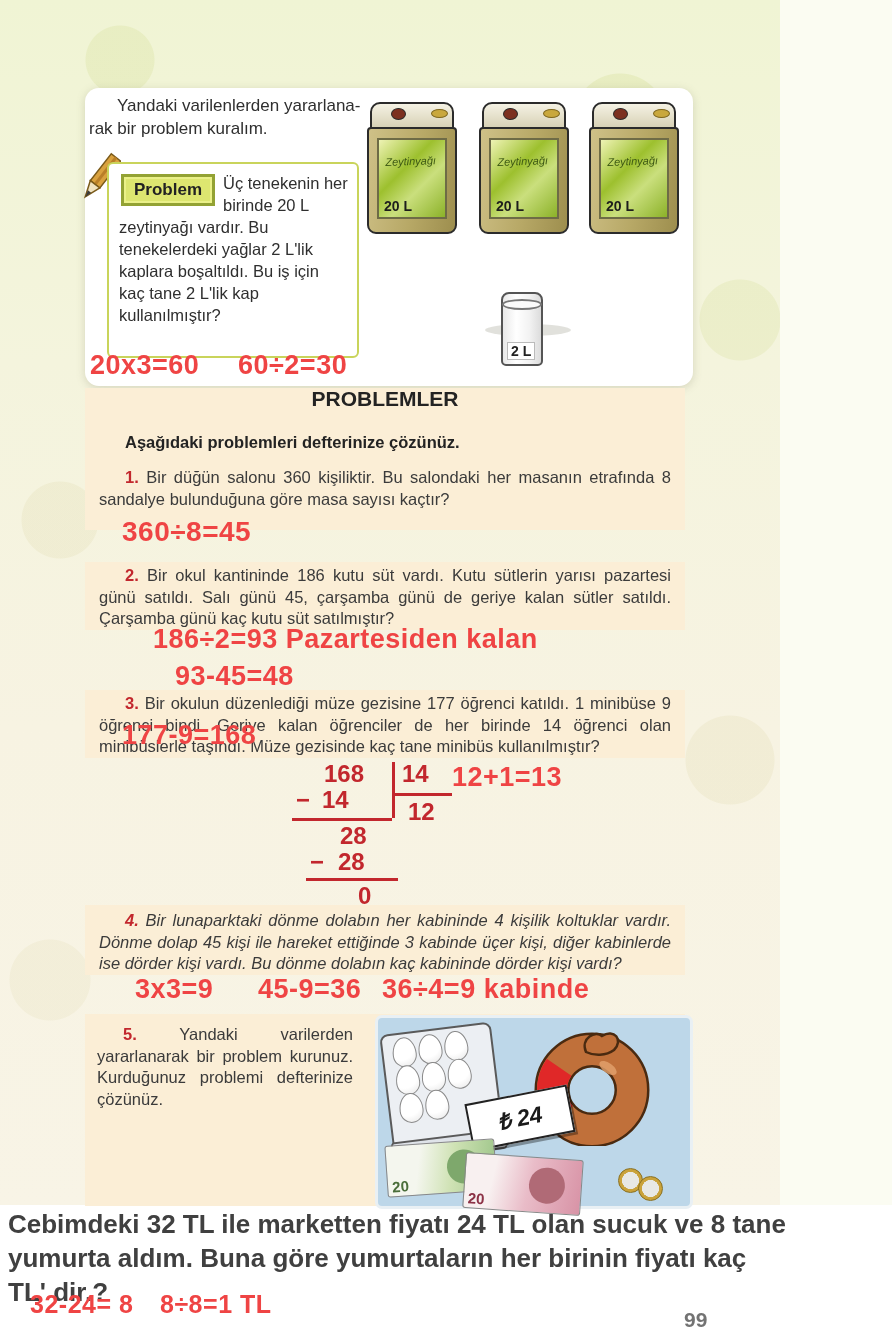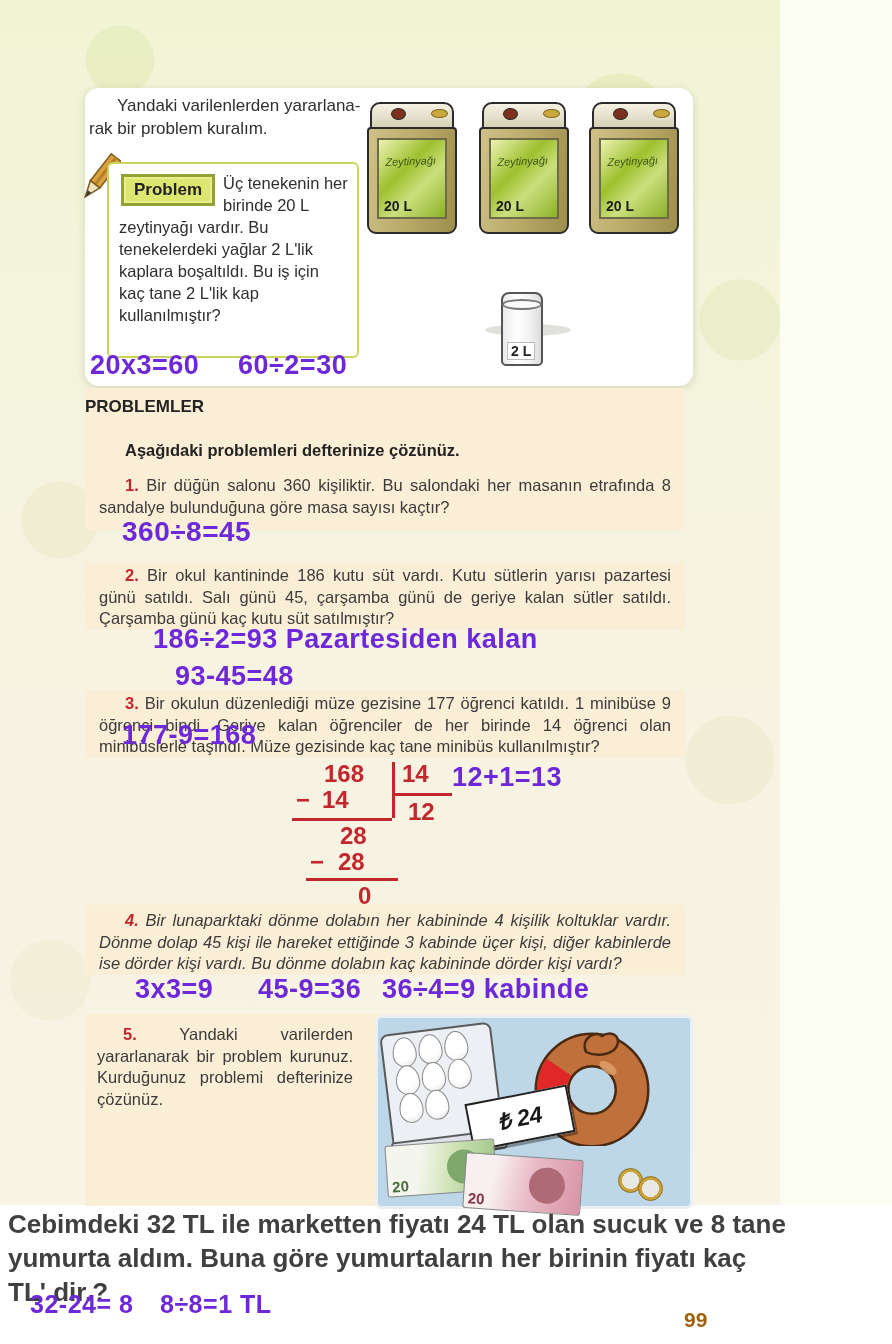--- a/index.html
+++ b/index.html
@@ -59,29 +59,29 @@
     background:linear-gradient(90deg,#e9e9e9,#ffffff 35%,#f2f2f2 70%,#dcdcdc); border:2px solid #555;
     border-radius:8px 8px 5px 5px;margin-top:38px; }
   .cup:before { content:""; position:absolute; left:-1px; right:-1px; top:5px; height:7px;
     border:2px solid #777; border-radius:50%; background:#fafafa; }
   .cup-vol { position:absolute; left:4px; bottom:4px; background:#fff; font-weight:bold; font-size:14px;
     color:#222; padding:0 3px; border:1px solid #bbb; }
   .cup-shadow { position:absolute; left:400px; top:236px; width:86px; height:12px; background:rgba(90,90,60,.18);
     border-radius:50%; }
 
   
-  .hw { position:absolute; color:#6d28d9; font-weight:bold; font-size:27px; white-space:nowrap;
+  .hw { position:absolute; color:#ef4444; font-weight:bold; font-size:27px; white-space:nowrap;
     font-family:"Liberation Sans", sans-serif; letter-spacing:.5px; }
 
   
   .block { position:absolute; left:85px; width:600px; background:#fbeed6; color:#3b3b3b;
     font-size:16.5px; line-height:21.5px; }
   .block p { padding:0 14px; text-align:justify; }
   .pnum { color:#c2272d; font-weight:bold; }
-  .sec-title { font-weight:bold; color:#232323; font-size:17px; padding-top:8px; }
+  .sec-title { font-weight:bold; text-align:center; color:#232323; font-size:21px; }
   .directive { font-weight:bold; color:#232323; }
 
   
   .division { position:absolute; left:296px; top:760px; width:260px; height:150px;
     color:#c2272d; font-weight:bold; font-size:24px; }
   .division span { position:absolute; white-space:nowrap; }
   .division .ln { position:absolute; background:#c2272d; height:3px; }
   .division .vln { position:absolute; background:#c2272d; width:3px; }
 
   
@@ -101,21 +101,21 @@
 
   .money { position:absolute; border:1.5px solid #888; border-radius:3px; }
   .note-val { position:absolute; left:4px; bottom:1px; font-weight:bold; font-size:15px; }
   .portrait { position:absolute; border-radius:50%; }
   .coin { position:absolute; width:25px; height:25px; border-radius:50%;
     background:radial-gradient(circle, #e8e8e4 0 52%, #caa23a 53% 100%); border:1.5px solid #8a7020; }
 
   
   .bottom-note { position:absolute; left:8px; top:1207px; width:880px; color:#404040;
     font-weight:800; font-size:26px; line-height:34px; font-family:"Liberation Sans", sans-serif; }
-  .page-num { position:absolute; left:684px; top:1308px; font-weight:bold; font-size:21px; color:#a16207; }
+  .page-num { position:absolute; left:684px; top:1308px; font-weight:bold; font-size:21px; color:#737373; }
 </style>
 </head>
 <body>
 
 <div class="bg-pattern"></div>
 <div class="bg-right"></div>
 <div class="bg-bottom"></div>
 
 <div class="card">
   <div class="intro">

